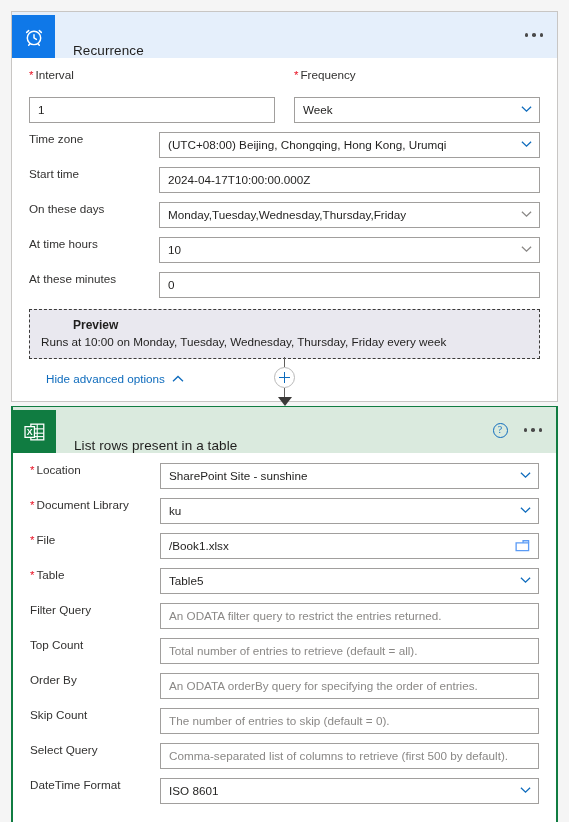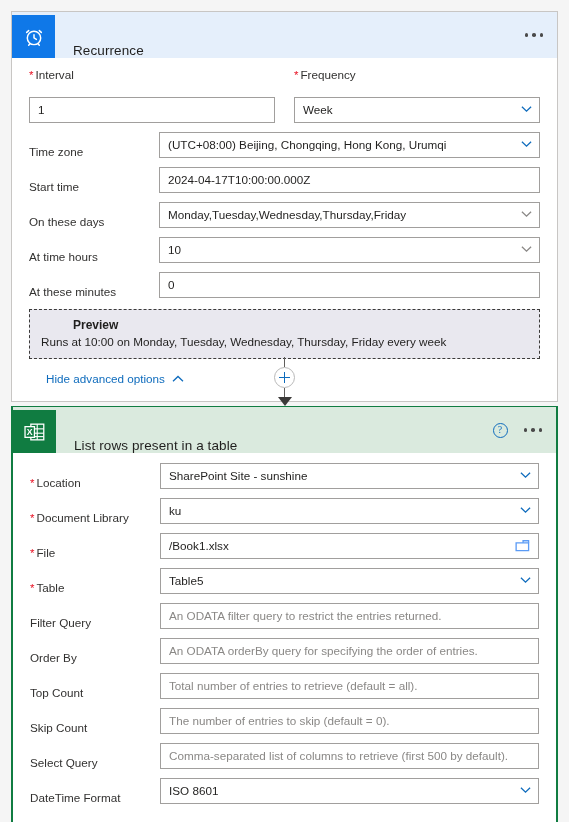--- a/index.html
+++ b/index.html
@@ -85,21 +85,21 @@
     background: #4a4a4a; display: block;
   }
 
   
   .card-body {
     padding: 10px 17px 14px 17px;
   }
 
   .field-row {
     display: flex;
-    align-items: flex-end;
+    align-items: flex-start;
     min-height: 26px;
     margin-bottom: 9px;
   }
   .field-label {
     flex: 0 0 130px;
     font-size: 11.7px;
     color: #323130;
     padding-right: 6px;
     white-space: nowrap;
   }
@@ -431,30 +431,30 @@
       </div>
 
       <div class="field-row">
         <div class="field-label">Filter Query</div>
         <div class="input">
           <span class="ph">An ODATA filter query to restrict the entries returned.</span>
         </div>
       </div>
 
       <div class="field-row">
+        <div class="field-label">Top Count</div>
+        <div class="input">
+          <span class="ph">Total number of entries to retrieve (default = all).</span>
+        </div>
+      </div>
+
+      <div class="field-row">
         <div class="field-label">Order By</div>
         <div class="input">
           <span class="ph">An ODATA orderBy query for specifying the order of entries.</span>
-        </div>
-      </div>
-
-      <div class="field-row">
-        <div class="field-label">Top Count</div>
-        <div class="input">
-          <span class="ph">Total number of entries to retrieve (default = all).</span>
         </div>
       </div>
 
       <div class="field-row">
         <div class="field-label">Skip Count</div>
         <div class="input">
           <span class="ph">The number of entries to skip (default = 0).</span>
         </div>
       </div>
 

